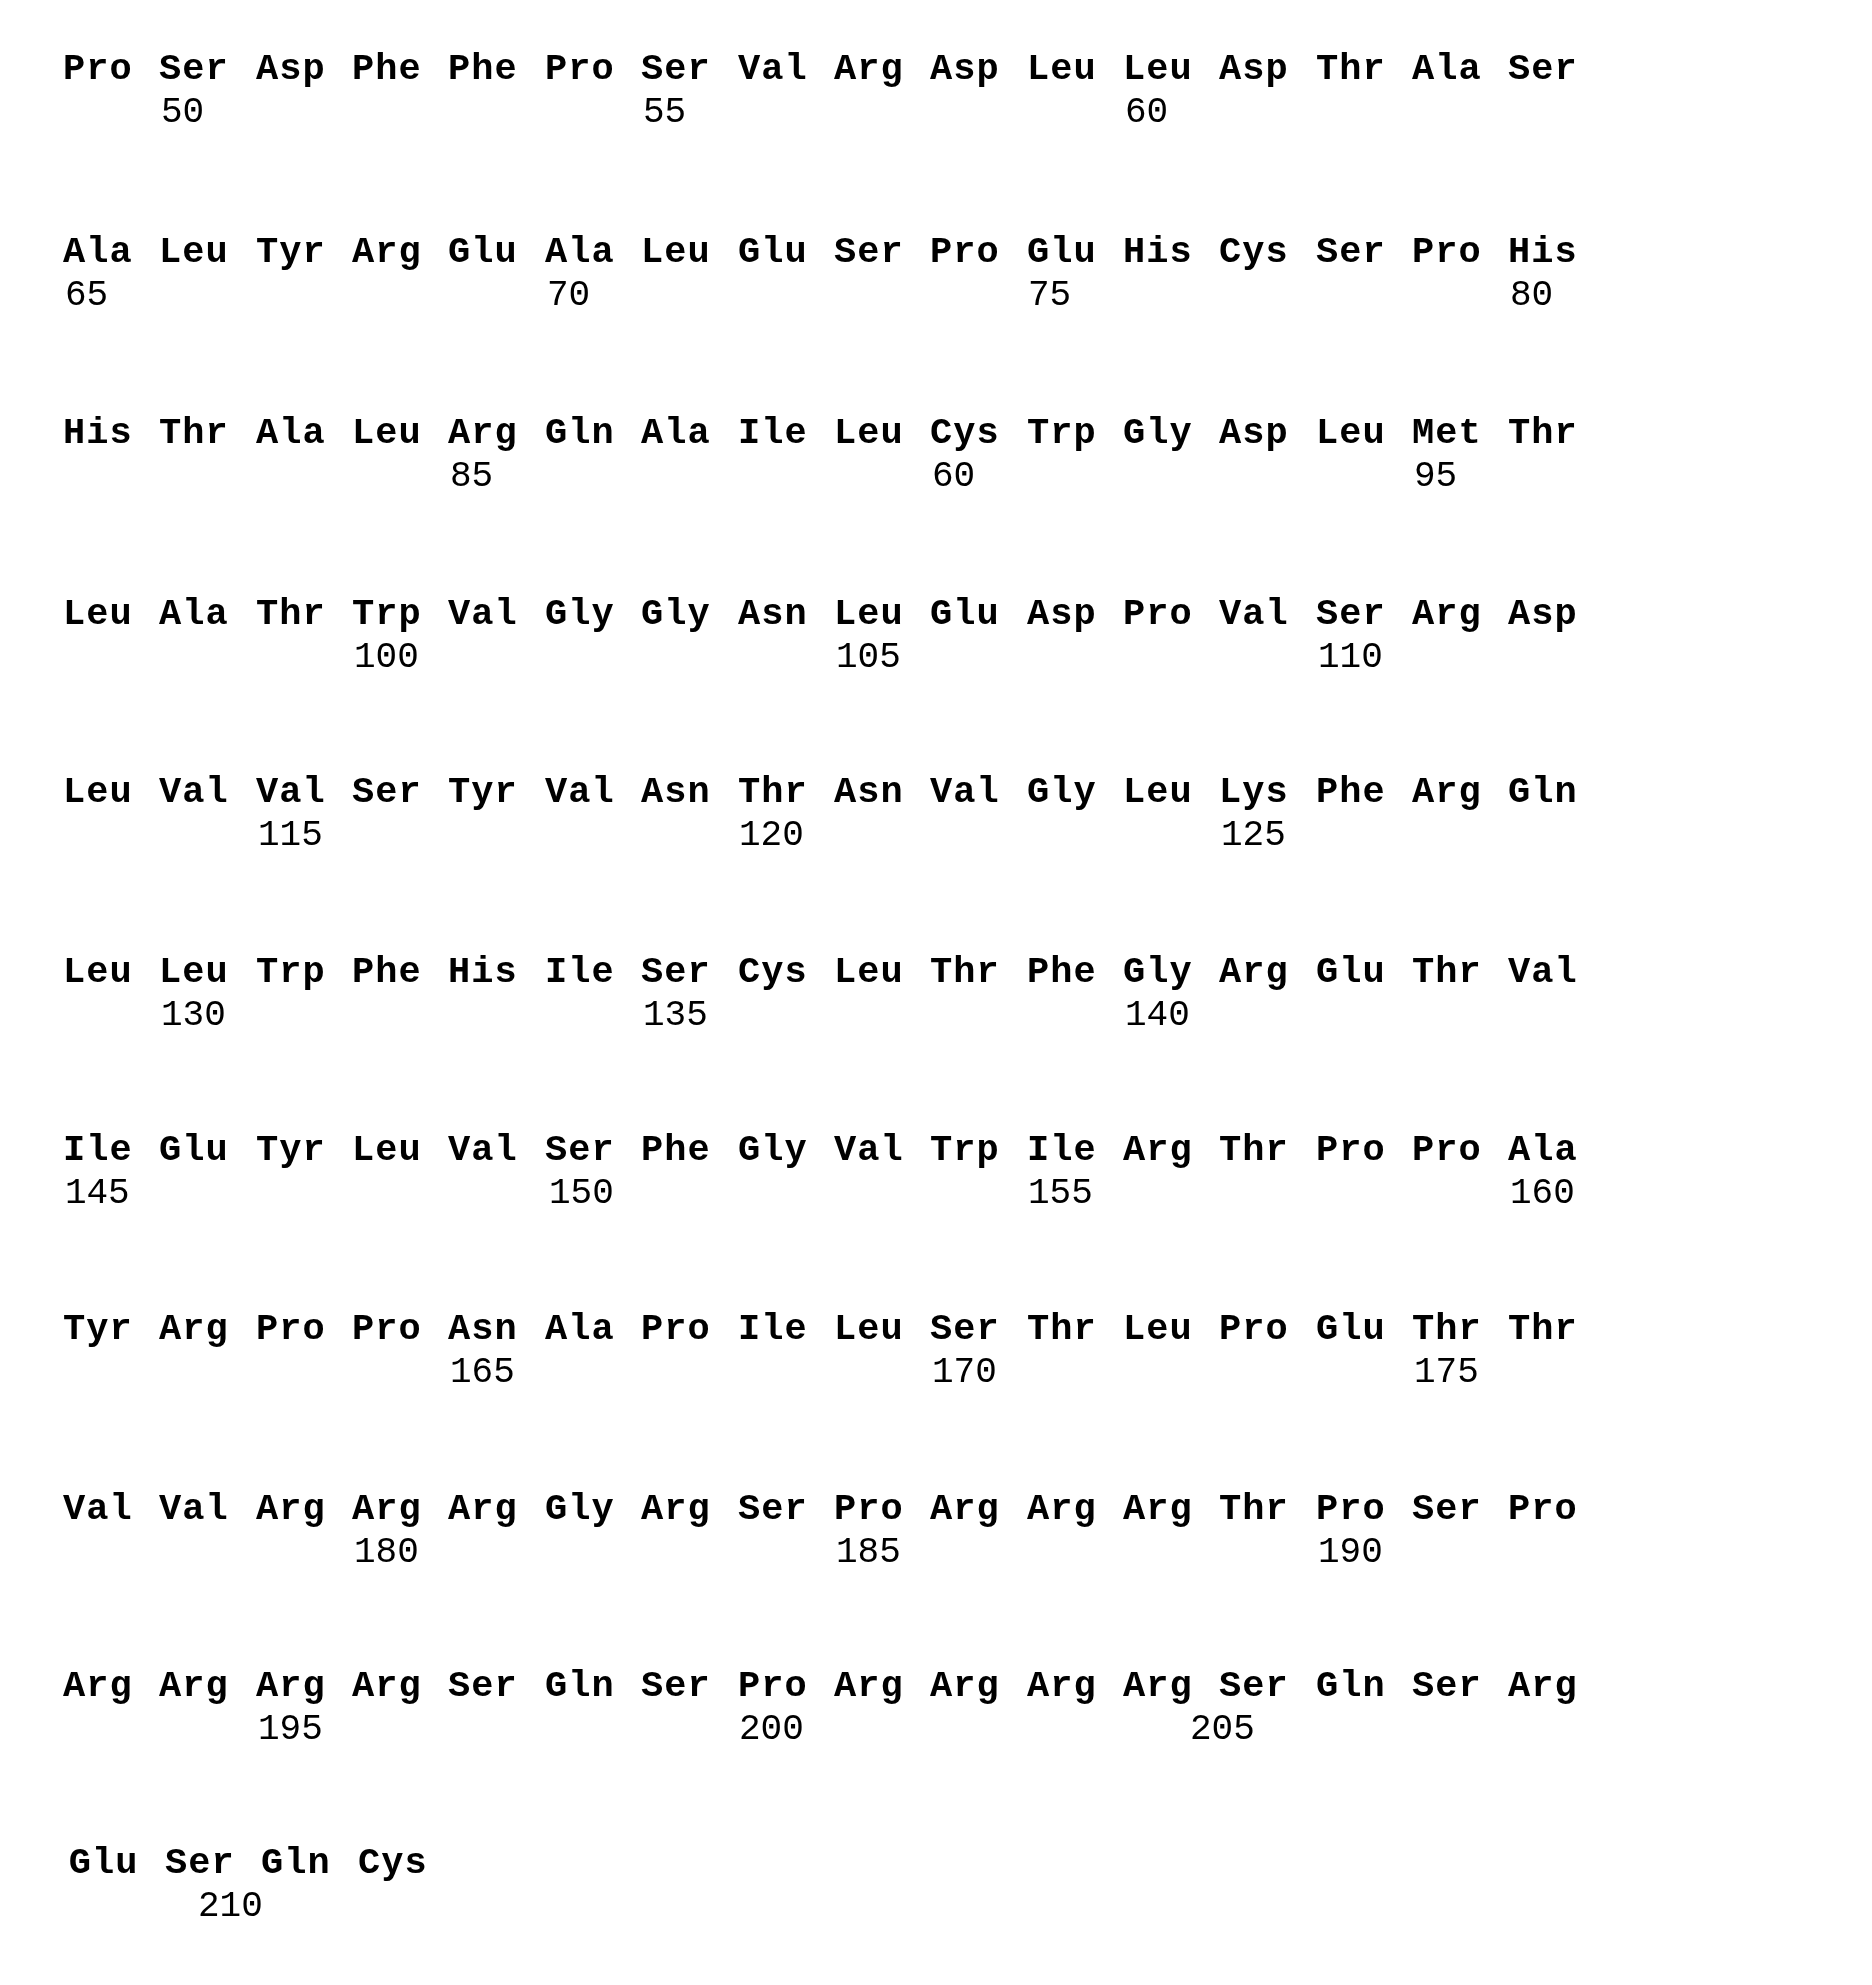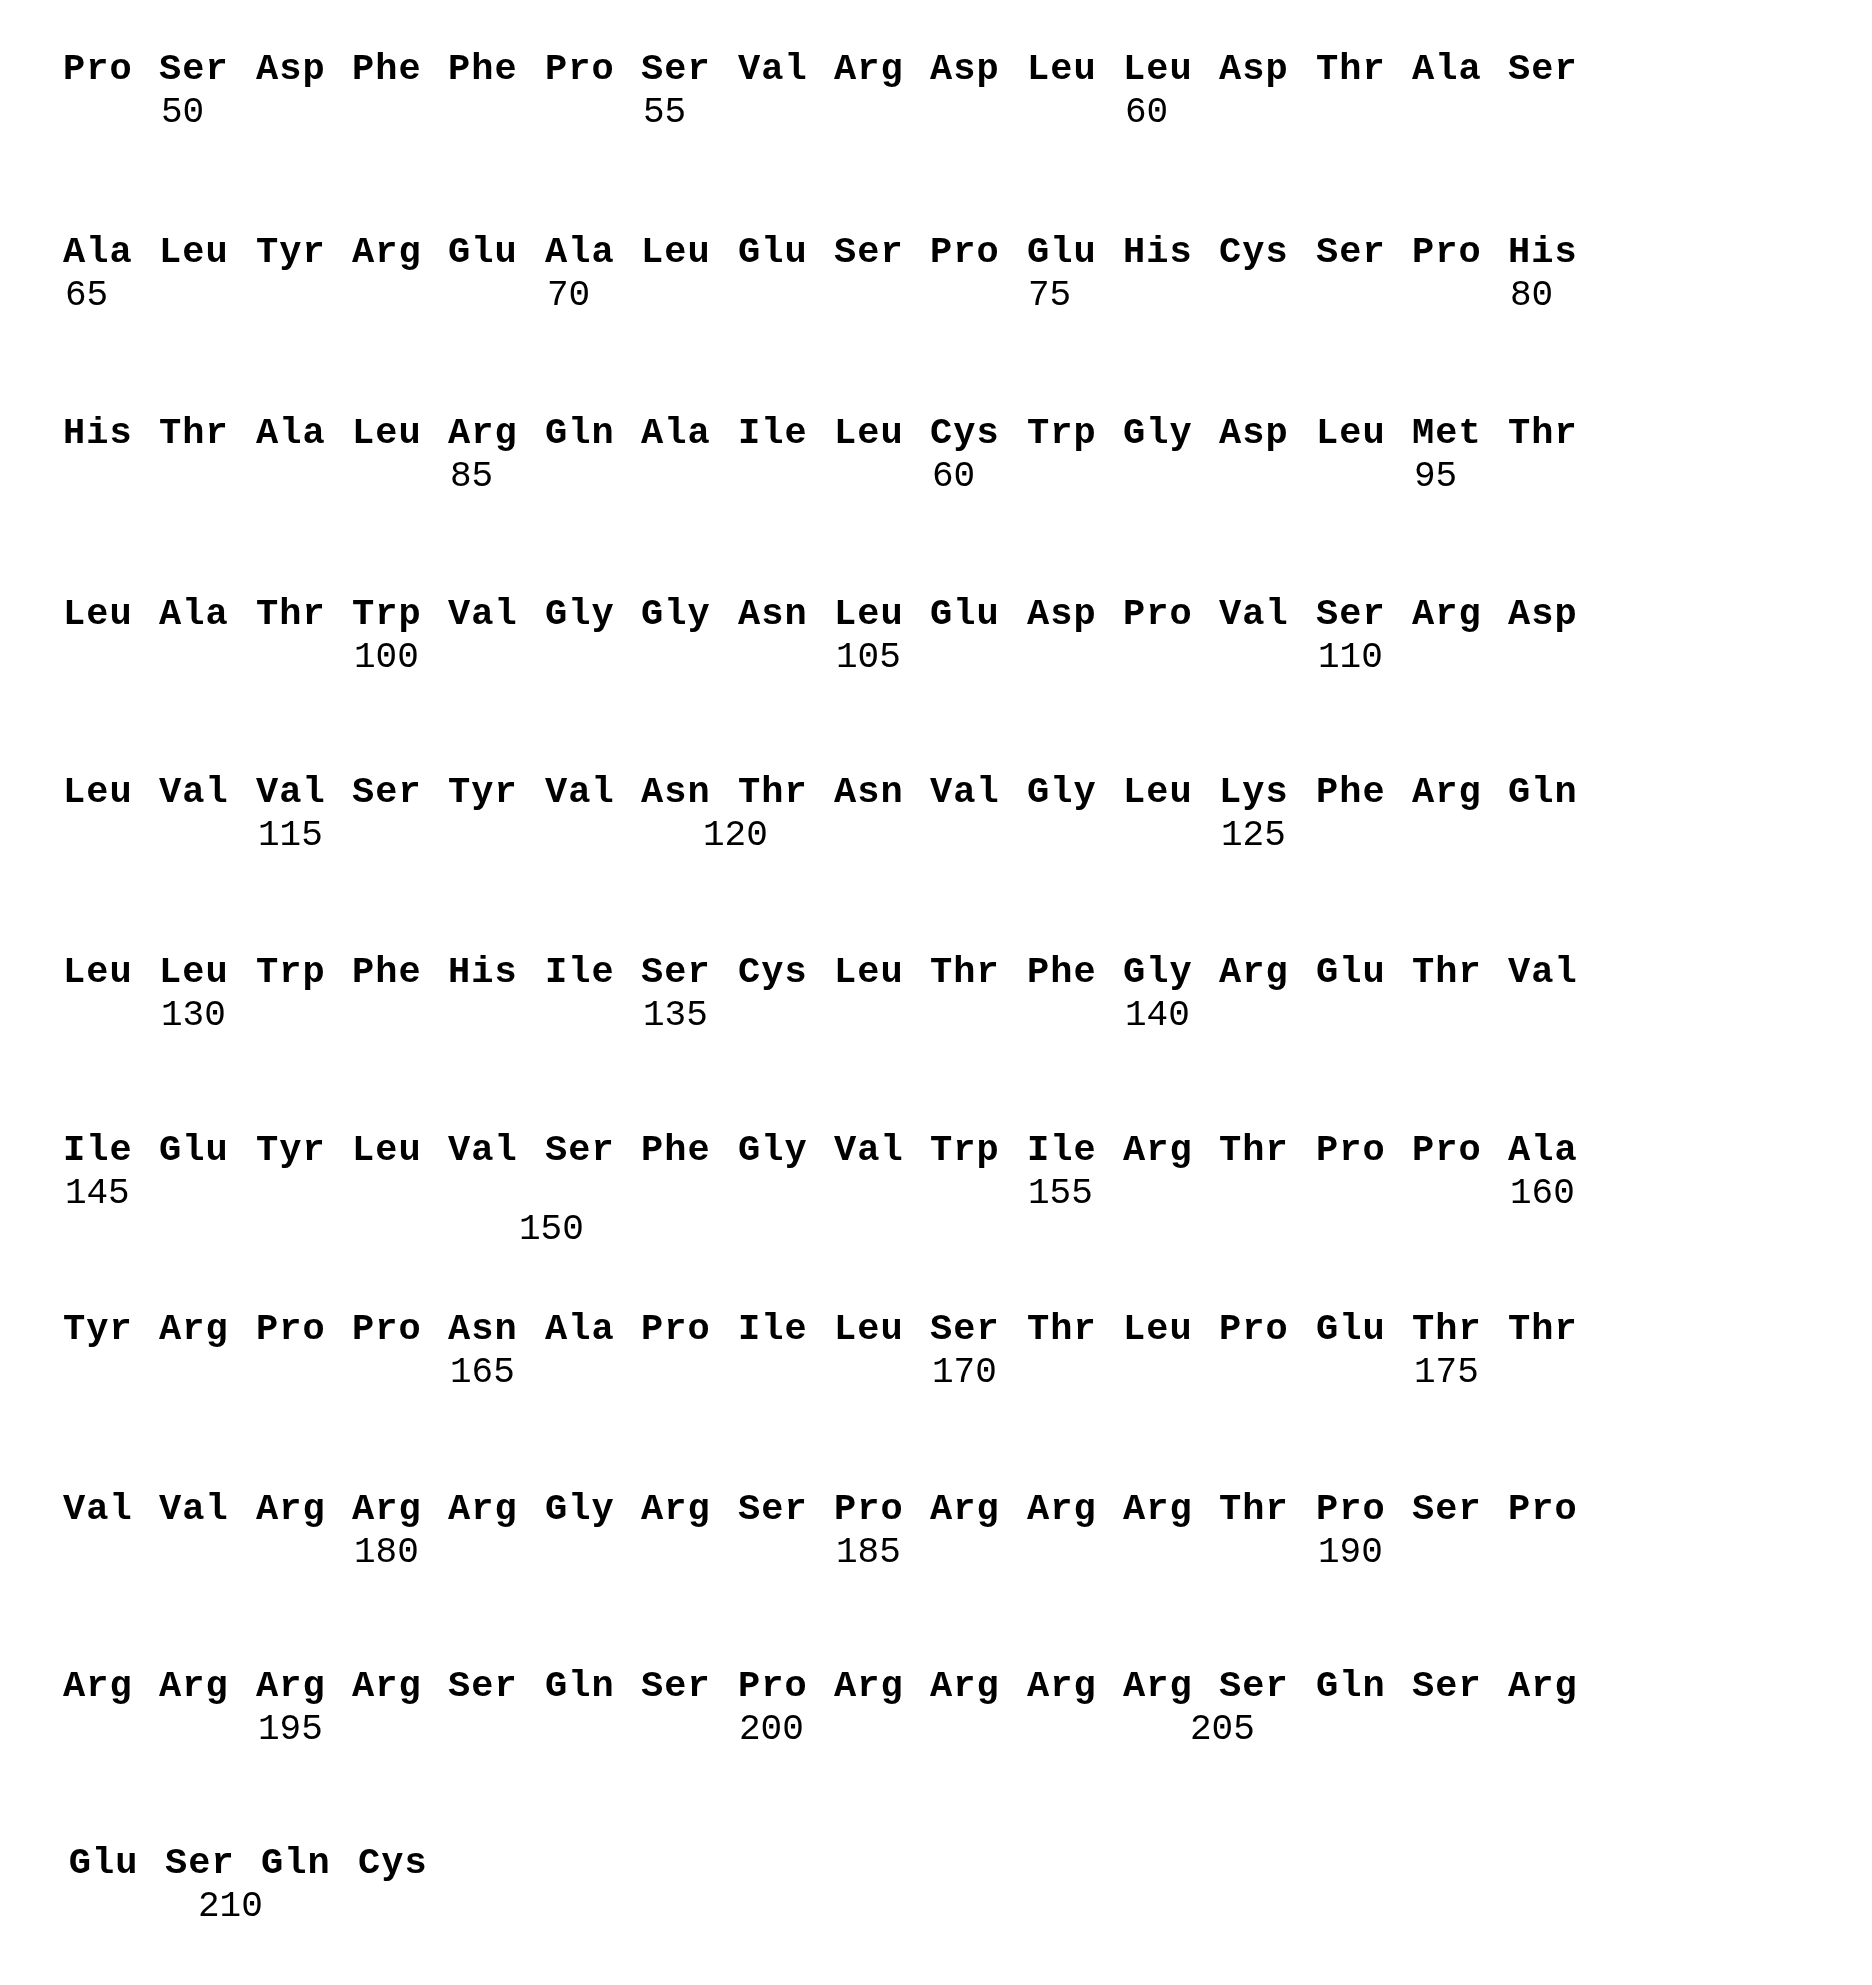--- a/index.html
+++ b/index.html
@@ -110,21 +110,21 @@
       <span class="res" style="left: 675px;">Thr</span>
       <span class="res" style="left: 771px;">Asn</span>
       <span class="res" style="left: 867px;">Val</span>
       <span class="res" style="left: 964px;">Gly</span>
       <span class="res" style="left: 1060px;">Leu</span>
       <span class="res" style="left: 1156px;">Lys</span>
       <span class="res" style="left: 1253px;">Phe</span>
       <span class="res" style="left: 1349px;">Arg</span>
       <span class="res" style="left: 1445px;">Gln</span>
       <span class="num" style="left: 195px;">115</span>
-      <span class="num" style="left: 640px;">120</span>
+      <span class="num" style="left: 676px;">120</span>
       <span class="num" style="left: 1158px;">125</span>
     </div>
     <div class="row" style="top: 951px;">
       <span class="res" style="left: 0px;">Leu</span>
       <span class="res" style="left: 96px;">Leu</span>
       <span class="res" style="left: 193px;">Trp</span>
       <span class="res" style="left: 289px;">Phe</span>
       <span class="res" style="left: 385px;">His</span>
       <span class="res" style="left: 482px;">Ile</span>
       <span class="res" style="left: 578px;">Ser</span>
@@ -152,21 +152,21 @@
       <span class="res" style="left: 675px;">Gly</span>
       <span class="res" style="left: 771px;">Val</span>
       <span class="res" style="left: 867px;">Trp</span>
       <span class="res" style="left: 964px;">Ile</span>
       <span class="res" style="left: 1060px;">Arg</span>
       <span class="res" style="left: 1156px;">Thr</span>
       <span class="res" style="left: 1253px;">Pro</span>
       <span class="res" style="left: 1349px;">Pro</span>
       <span class="res" style="left: 1445px;">Ala</span>
       <span class="num" style="left: 1.9px;">145</span>
-      <span class="num" style="left: 456px; margin-top: 36px;">150</span>
+      <span class="num" style="left: 486px;">150</span>
       <span class="num" style="left: 965px;">155</span>
       <span class="num" style="left: 1447px;">160</span>
     </div>
     <div class="row" style="top: 1308px;">
       <span class="res" style="left: 0px;">Tyr</span>
       <span class="res" style="left: 96px;">Arg</span>
       <span class="res" style="left: 193px;">Pro</span>
       <span class="res" style="left: 289px;">Pro</span>
       <span class="res" style="left: 385px;">Asn</span>
       <span class="res" style="left: 482px;">Ala</span>

